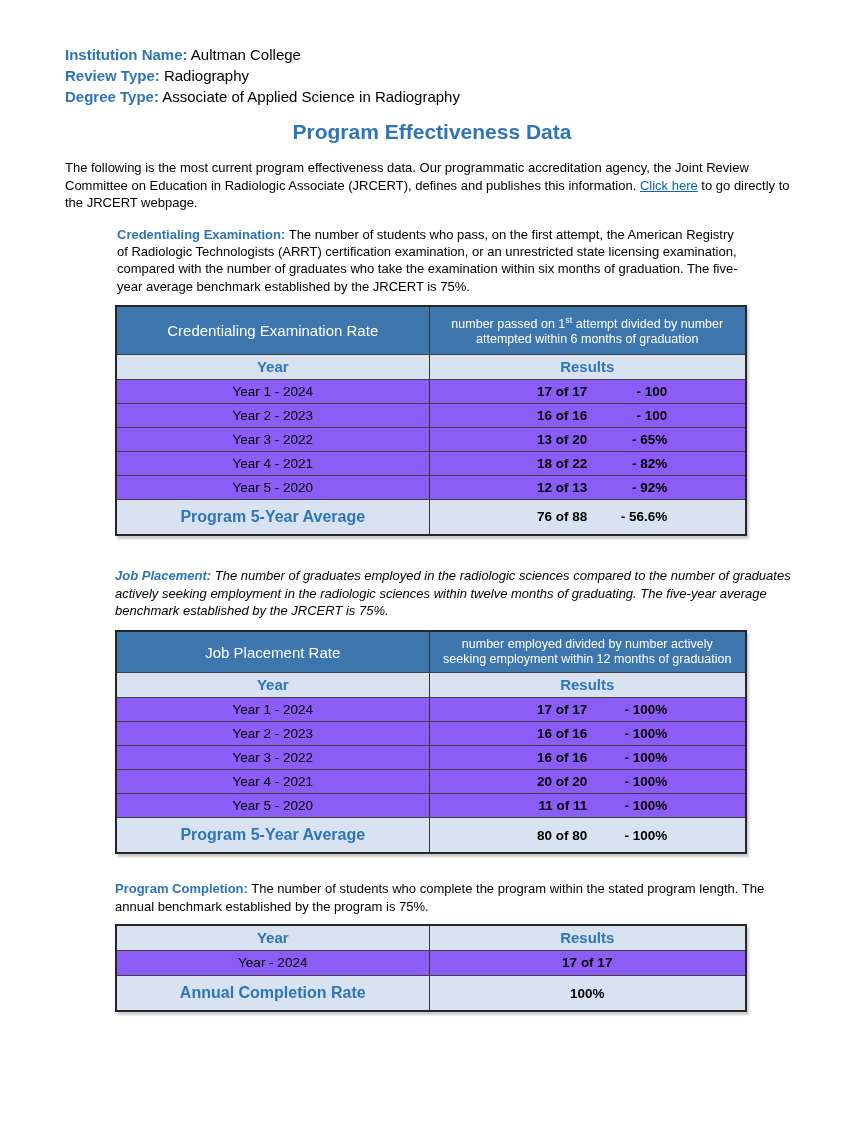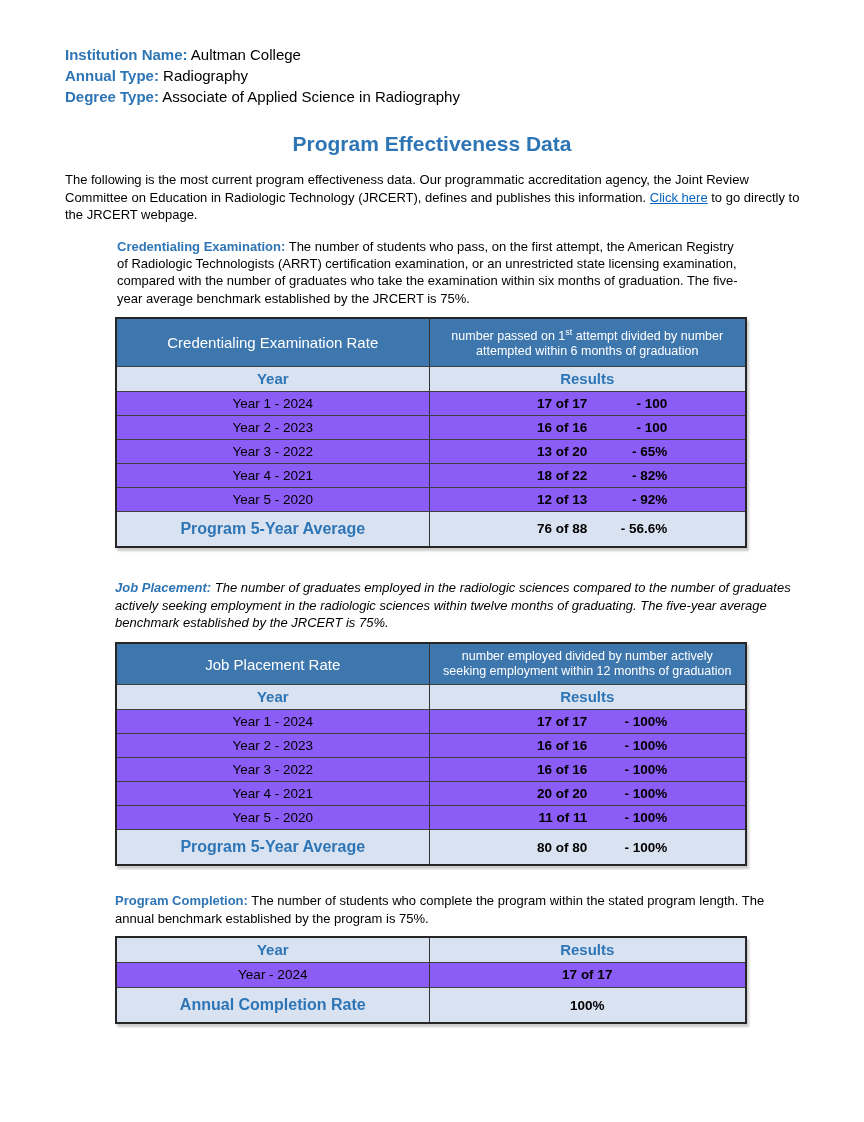--- a/index.html
+++ b/index.html
@@ -13,21 +13,21 @@
   .page { position:relative; width:864px; height:1122px; background:#fff; }
 
   
   .top-block { padding:44px 0 0 65px; }
   .top-line { font-size:15px; line-height:21px; }
   .top-label { color:#2E75B6; font-weight:bold;text-align:center; }
   .top-value { color:#000; }
 
   
   .doc-title {
-    margin-top:25px;
+    margin-top:13px;
     text-align:center;
     color:#2E75B6;
     font-size:21px;
     font-weight:bold;
   }
 
   
   .intro {
     margin:15px 64px 0 65px;
     font-size:13px; line-height:17.5px;
@@ -102,33 +102,33 @@
 <body>
 
 <div class="page">
 
   <div class="top-block">
     <div class="top-line">
       <span class="top-label">Institution Name:</span>
       <span class="top-value">Aultman College</span>
     </div>
     <div class="top-line">
-      <span class="top-label">Annual Type:</span>
+      <span class="top-label">Review Type:</span>
       <span class="top-value">Radiography</span>
     </div>
     <div class="top-line">
       <span class="top-label">Degree Type:</span>
       <span class="top-value">Associate of Applied Science in Radiography</span>
     </div>
   </div>
 
   <div class="doc-title">Program Effectiveness Data</div>
 
   <p class="intro">
-    <span>The following is the most current program effectiveness data. Our programmatic accreditation agency, the Joint Review Committee on Education in Radiologic Technology (JRCERT), defines and publishes this information. </span>
+    <span>The following is the most current program effectiveness data. Our programmatic accreditation agency, the Joint Review Committee on Education in Radiologic Associate (JRCERT), defines and publishes this information. </span>
     <a class="link">Click here</a>
     <span>to go directly to the JRCERT webpage.</span>
   </p>
 
   <p class="sec-par par-cred">
     <span class="sec-heading">Credentialing Examination:</span>
     <span>The number of students who pass, on the first attempt, the American Registry of Radiologic Technologists (ARRT) certification examination, or an unrestricted state licensing examination, compared with the number of graduates who take the examination within six months of graduation. The five-year average benchmark established by the JRCERT is 75%.</span>
   </p>
 
   <table class="petable t1">

